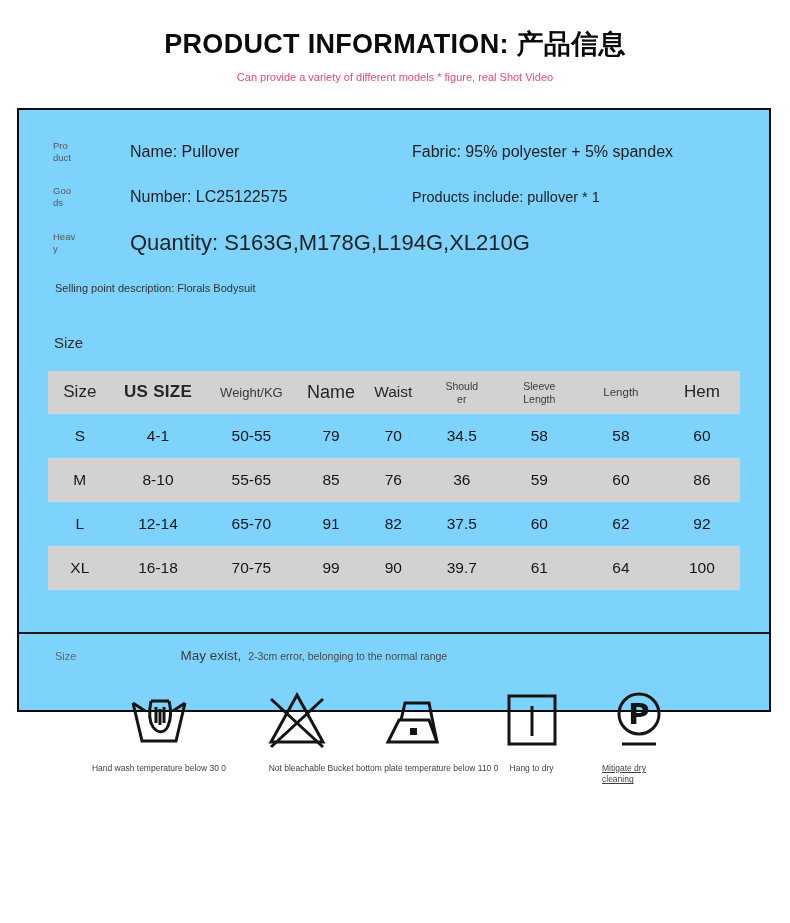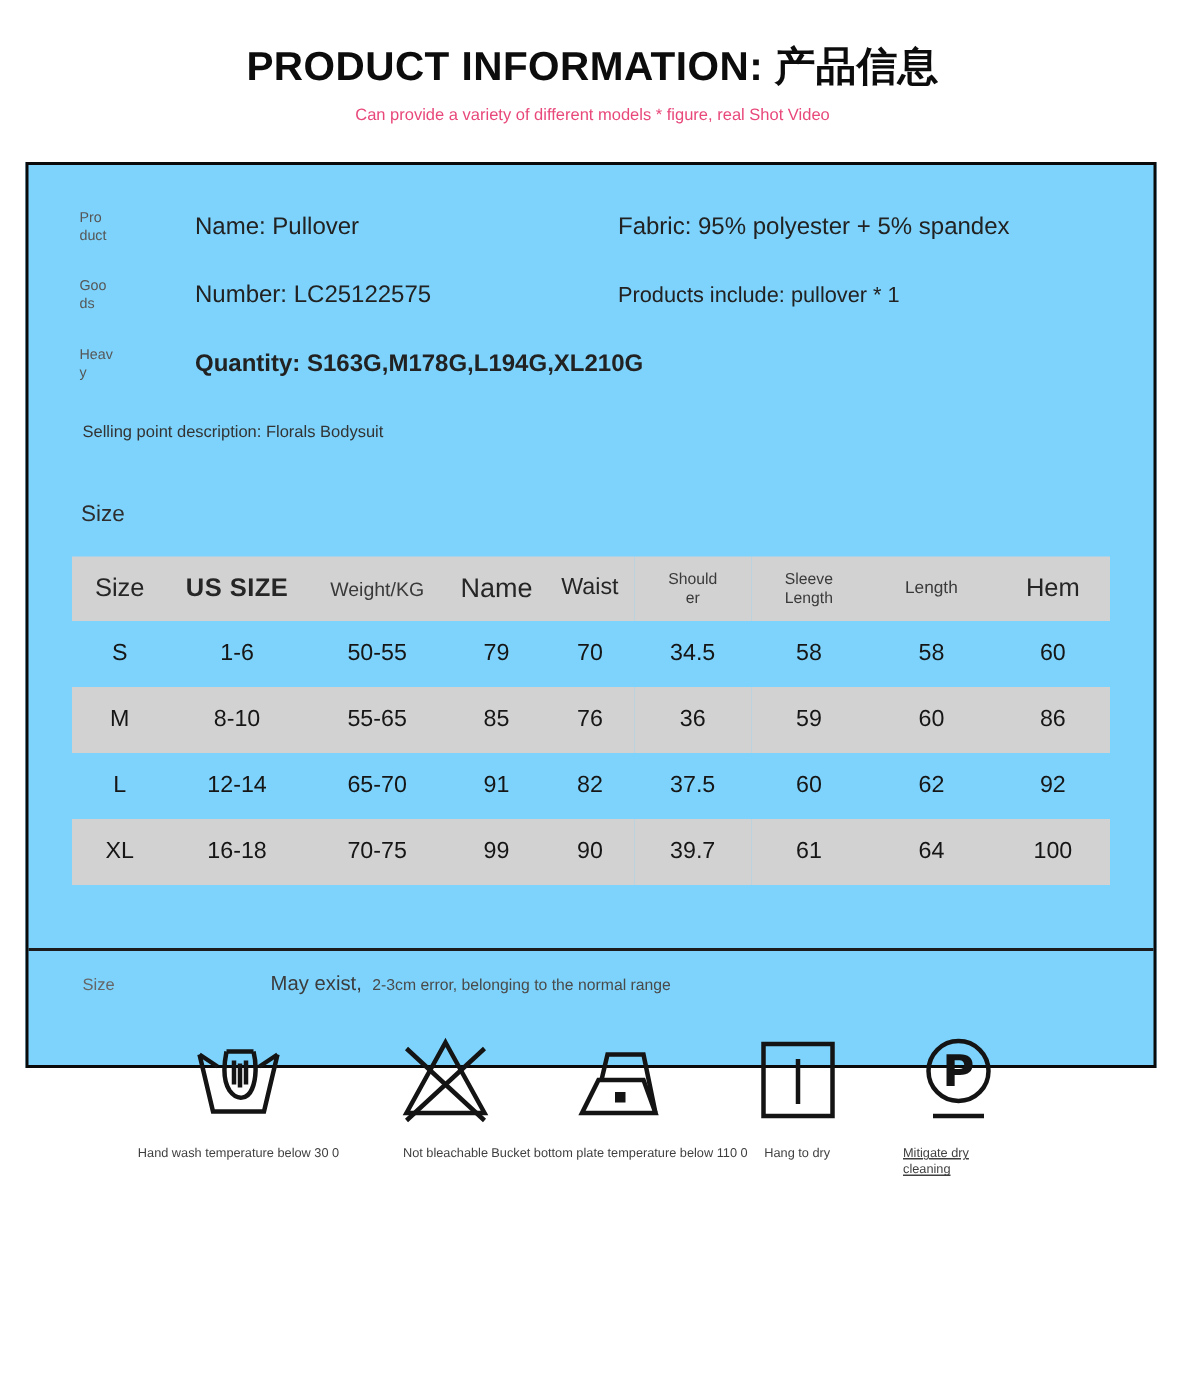--- a/index.html
+++ b/index.html
@@ -19,21 +19,21 @@
   }
   .info-row { display:flex; align-items:center; margin-left:34px; }
   .info-row.r1 { margin-top:20px; height:44px; }
   .info-row.r2 { height:46px; }
   .info-row.r3 { height:46px; }
   .info-label {
     flex:none; width:46px; font-size:9.5px; color:#565656;
     white-space:pre-line; line-height:1.25;
   }
   .info-primary { flex:none; width:282px; margin-left:31px; color:#222222; }
-  .f16 { font-size:16px; } .f145 { font-size:14.5px; } .f17 { font-size:16px;font-weight:bold; }
+  .f16 { font-size:16px; } .f145 { font-size:14.5px; } .f17 { font-size:22px; }
   .info-secondary { color:#222222; }
   .selling-point { margin:16px 0 0 36px; font-size:11px; color:#333333; }
   .size-heading { margin:40px 0 0 35px; font-size:15px; color:#2e2e2e; }
 
   table.size-table {
     margin:20px 0 0 29px; width:692px; border-collapse:collapse; table-layout:fixed;
   }
   .size-table th, .size-table td { text-align:center; font-weight:400; padding:0; }
   .size-table thead tr { height:43px; background:#d2d2d2; }
   .size-table tbody tr { height:44px; }
@@ -127,21 +127,21 @@
 er</th>
           <th class="h-sm">Sleeve
 Length</th>
           <th class="h-len">Length</th>
           <th class="h-lg">Hem</th>
         </tr>
       </thead>
       <tbody>
         <tr>
           <td>S</td>
-          <td>1-6</td>
+          <td>4-1</td>
           <td>50-55</td>
           <td>79</td>
           <td>70</td>
           <td>34.5</td>
           <td>58</td>
           <td>58</td>
           <td>60</td>
         </tr>
         <tr class="shade">
           <td>M</td>

